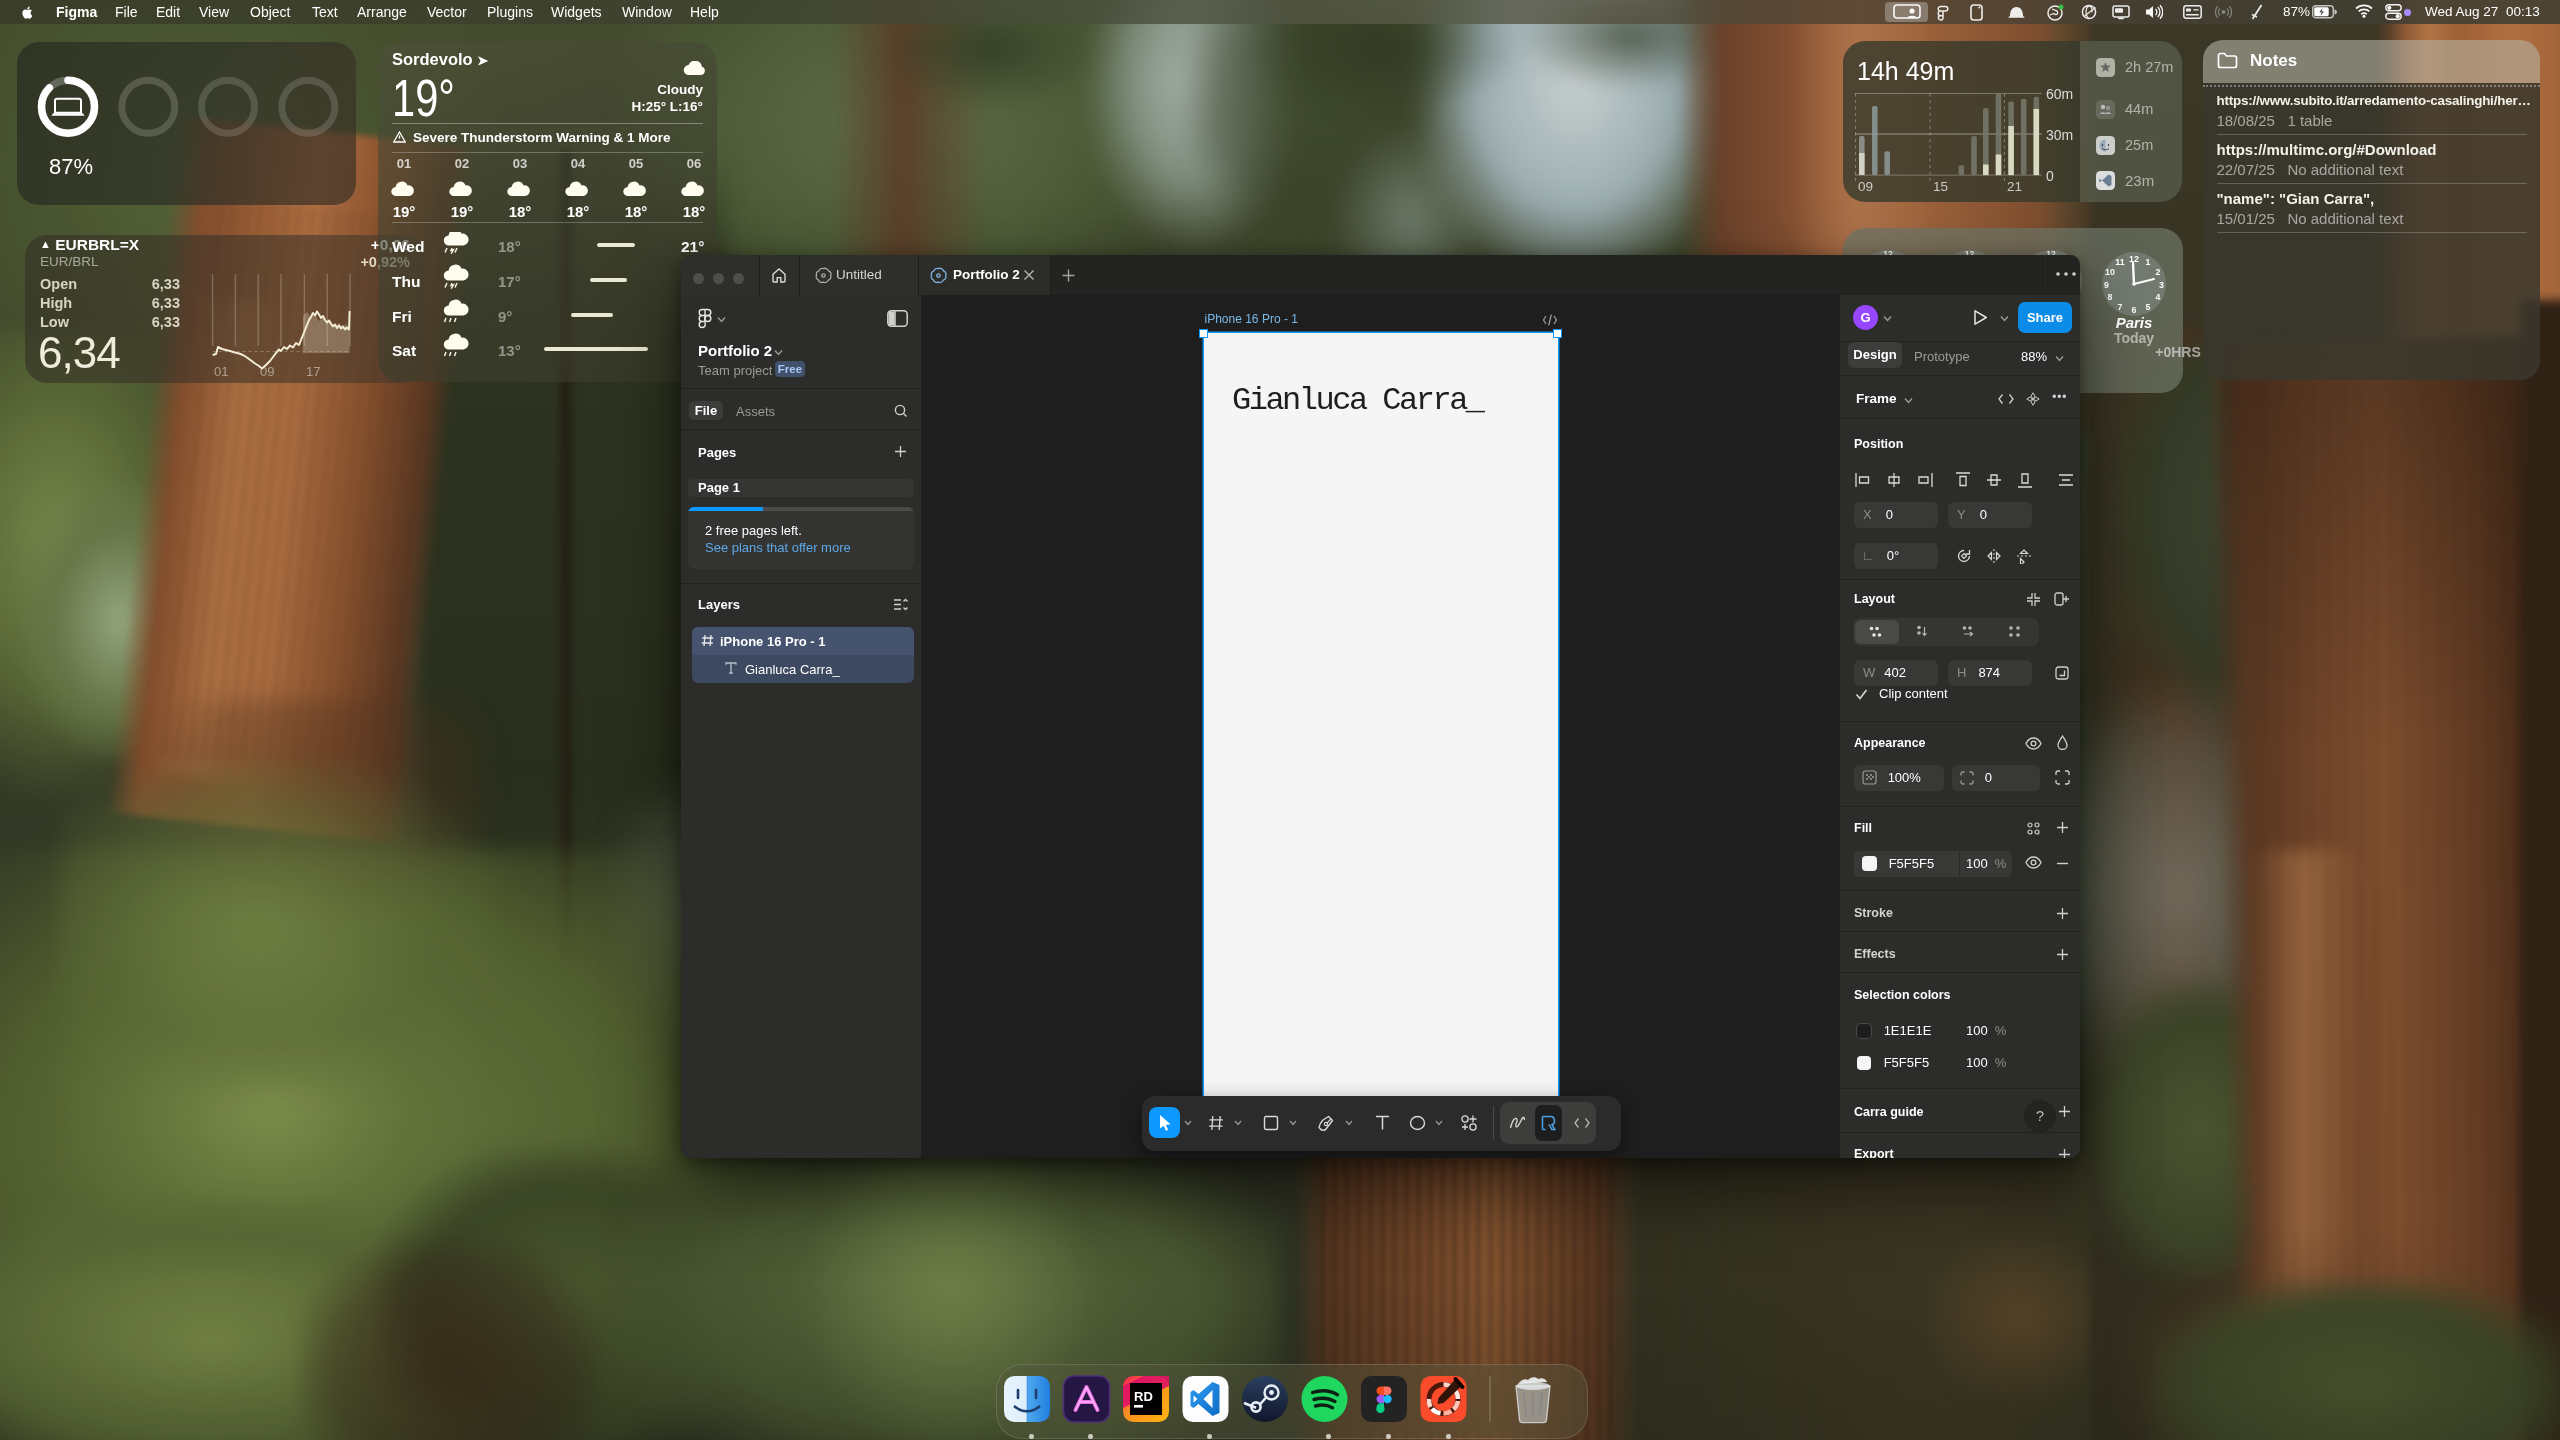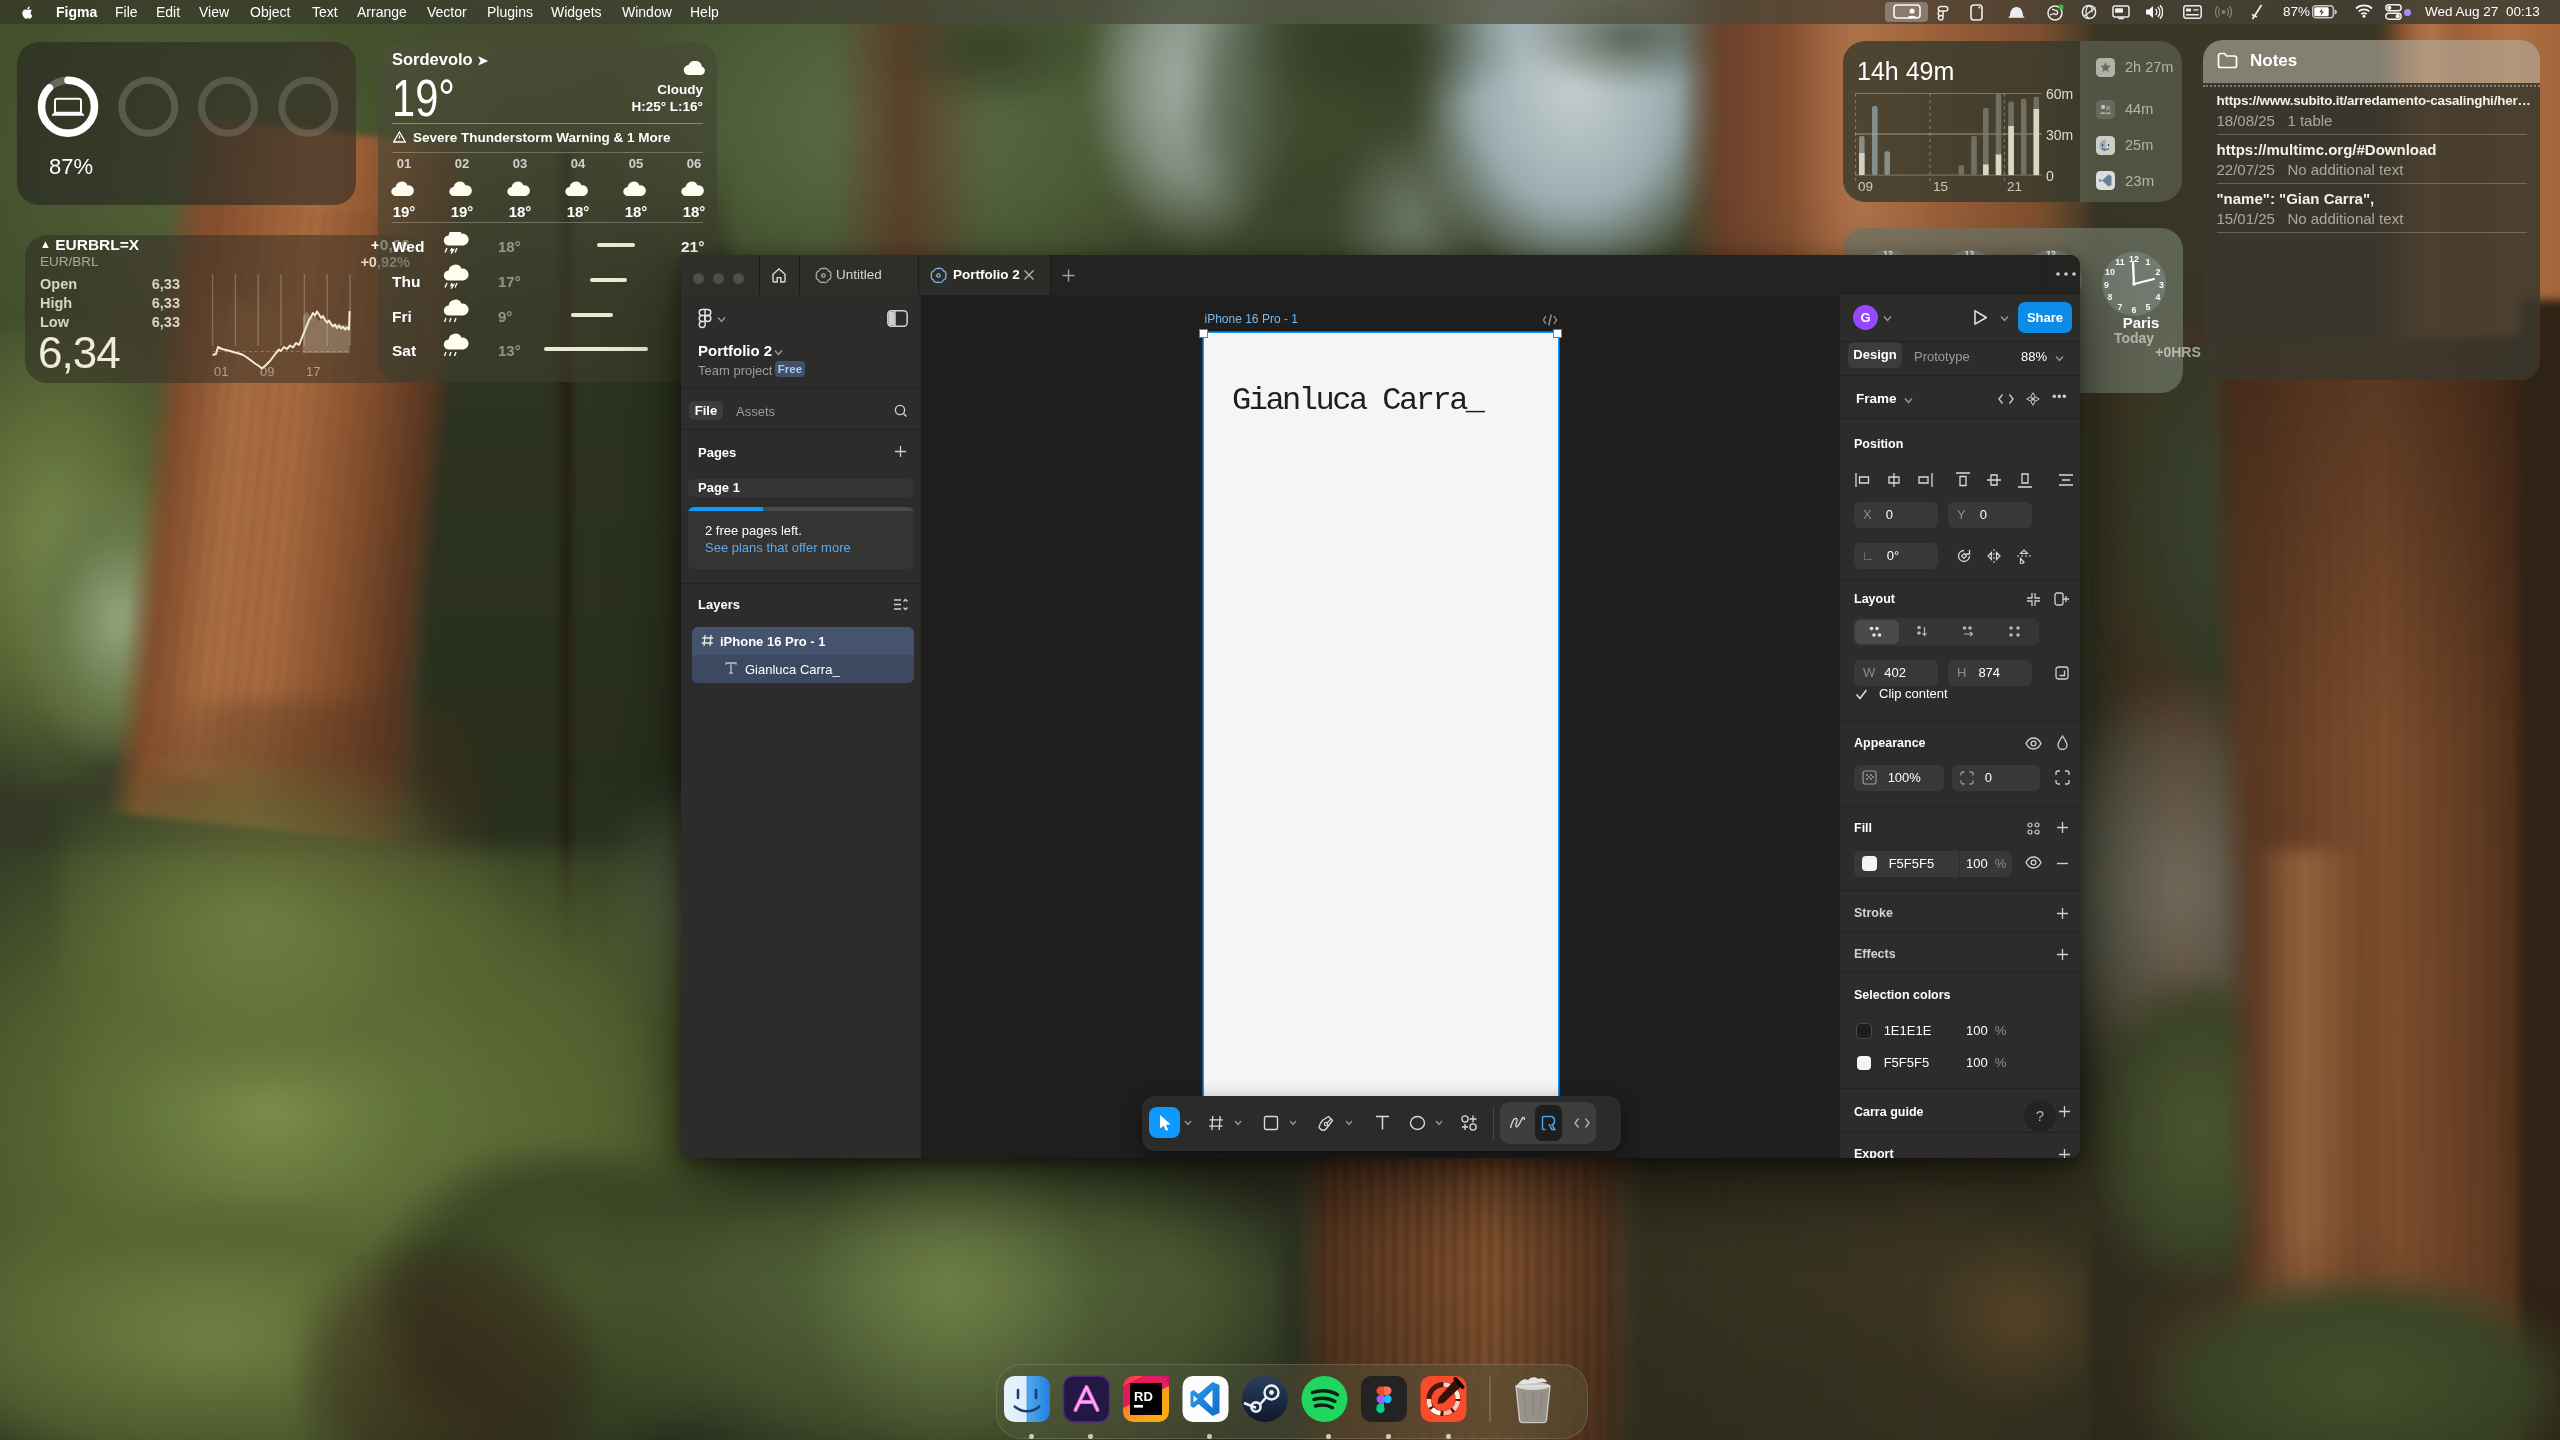--- a/index.html
+++ b/index.html
@@ -385,21 +385,21 @@
             <text x="267" y="72">8</text>
             <text x="263.5" y="59.5">9</text>
             <text x="267" y="47">10</text>
             <text x="277" y="37">11</text>
         </g>
         <line x1="291" y1="56" x2="290" y2="35" stroke="#fff" stroke-width="2.4" stroke-linecap="round"></line>
         <line x1="291" y1="56" x2="311" y2="51" stroke="#fff" stroke-width="2" stroke-linecap="round"></line>
         <circle cx="291" cy="56" r="1.8" fill="#fff"></circle>
       </g>
     </svg>
-    <div class="abs" style="left:268px;top:86px;width:60px;text-align:center;font-size:15px;font-weight:bold;">Paris</div>
+    <div class="abs" style="left:261px;top:86px;width:60px;text-align:center;font-size:15px;font-weight:bold;font-style:italic;">Paris</div>
     <div class="abs" style="left:261px;top:102px;width:60px;text-align:center;font-size:14px;font-weight:600;color:rgba(255,255,255,0.55);">Today</div>
     <div class="abs" style="left:261px;top:116px;width:60px;text-align:center;font-size:14px;font-weight:600;color:rgba(255,255,255,0.55);margin-left:44px;">+0HRS</div>
   </div>
 
   <div id="w-notes" class="widget" style="left:2203px;top:40px;width:337px;height:340px;overflow:hidden;border-radius:20px;">
     <div class="abs" style="left:0;top:0;width:337px;height:43px;background:rgba(178,176,164,0.6);"></div>
     <div class="abs" style="left:0;top:43px;width:337px;height:297px;background:rgba(58,55,45,0.85);"></div>
     <svg class="abs" style="left:14px;top:12px;" width="21" height="17" viewBox="0 0 21 17">
         <path d="M1.5 3.5a2 2 0 012-2h4l2 2.5h8a2 2 0 012 2v7.5a2 2 0 01-2 2h-14a2 2 0 01-2-2z" fill="none" stroke="#fff" stroke-width="1.7"></path>
       </svg>

